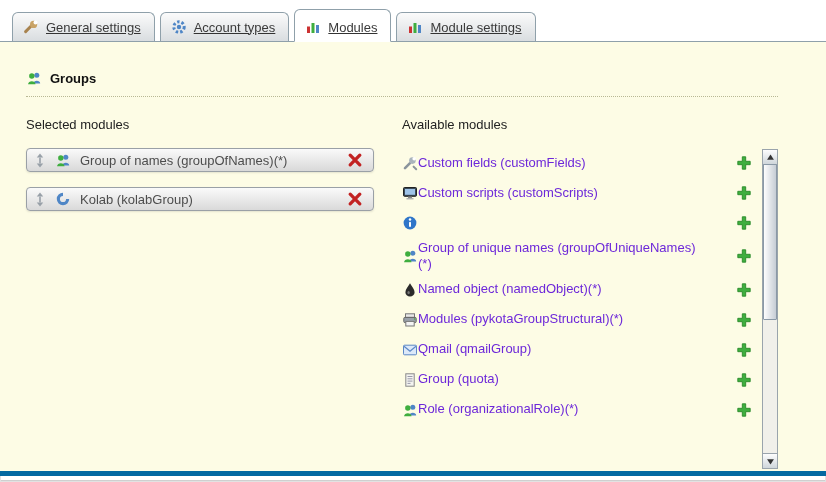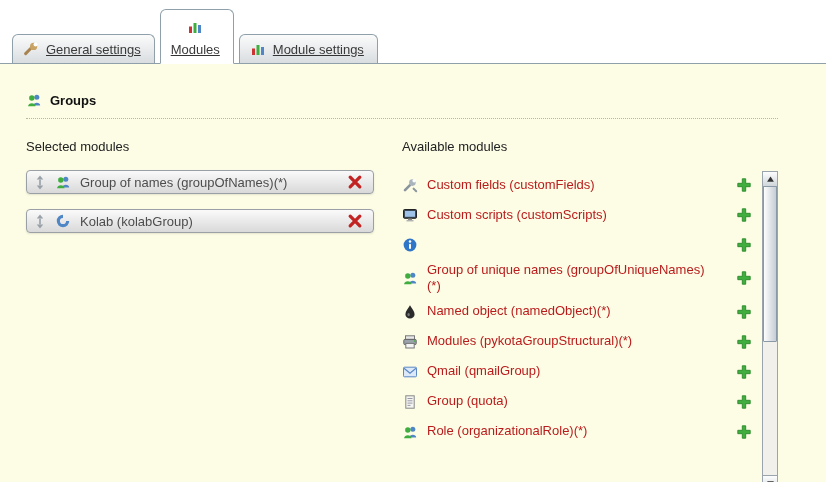--- a/index.html
+++ b/index.html
@@ -39,28 +39,27 @@
     color: #3a3a3a;
     white-space: nowrap;
     position: relative;
   }
   .tab.active {
     background: #fff;
     padding-top: 9px;
     margin-bottom: -1px;
     border-bottom: 1px solid #fff;
     z-index: 2;
-    flex-direction: column;
   }
   
   .panel {
     background: #fdfce5;
     height: 434px;
     padding: 28px 48px 0 26px;
-    border-bottom: 1px solid #0369a1;
+    border-bottom: 5px solid #0369a1;
     overflow: hidden;
     position: relative;
   }
   .section-header {
     display: flex; align-items: center; gap: 8px;
     font-weight: bold; color: #111;
     padding-bottom: 10px;
     border-bottom: 1px dotted #b8b894;
   }
   .columns { display: flex; align-items: flex-start; margin-top: 20px; justify-content: flex-end; }
@@ -81,21 +80,21 @@
   .handle { cursor: grab; display: inline-flex; margin-right: 10px; }
   .selected-label { flex: 1; margin-left: 9px; color: #4d4d4d; }
   .del-btn, .add-btn { background: none; border: none; padding: 0; cursor: pointer; display: inline-flex; }
   
   .avail-list { display: flex; flex-direction: column; }
   .avail-row {
     display: flex; align-items: center;
     min-height: 30px;
     padding-right: 26px;
   }
-  .avail-label { width: 285px; margin-left: 9px; line-height: 1.25; padding: 2px 0; color: #b91c1c; }
+  .avail-label { width: 285px; line-height: 1.25; padding: 2px 0; color: #6d28d9; }
   .add-btn { margin-left: auto; }
   
   .scrollbar {
     position: absolute;
     right: 0; top: 32px;
     width: 16px; height: 320px;
     border: 1px solid #9aa4ac;
     background: #f1f0ea;
     display: flex; flex-direction: column;
   }
@@ -129,20 +128,29 @@
     <div class="tab">
       <span class="icon">
           <svg width="16" height="16" viewBox="0 0 16 16">
             <path d="M2.6 12.6 L8.4 6.8" stroke="#a8834f" stroke-width="3" stroke-linecap="round"></path>
             <circle cx="10.6" cy="5.4" r="3.6" fill="#c9a366"></circle>
             <circle cx="12.5" cy="3.5" r="2" fill="#fff"></circle>
           </svg>
         </span>
       <span>General settings</span>
     </div>
+    <div class="tab">
+      <span class="icon">
+          <svg width="16" height="16" viewBox="0 0 16 16">
+            <circle cx="8" cy="8" r="5.2" fill="none" stroke="#4f86c6" stroke-width="3" stroke-dasharray="2.4 2"></circle>
+            <circle cx="8" cy="8" r="2.2" fill="#4f86c6"></circle>
+          </svg>
+        </span>
+      <span>Account types</span>
+    </div>
     <div class="tab active">
       <span class="icon">
           <svg width="16" height="16" viewBox="0 0 16 16">
             <rect x="2" y="7.5" width="3" height="6.5" fill="#cc3333"></rect>
             <rect x="6.5" y="4" width="3" height="10" fill="#3fae3f"></rect>
             <rect x="11" y="6" width="3" height="8" fill="#4f86c6"></rect>
           </svg>
         </span>
       <span>Modules</span>
     </div>

